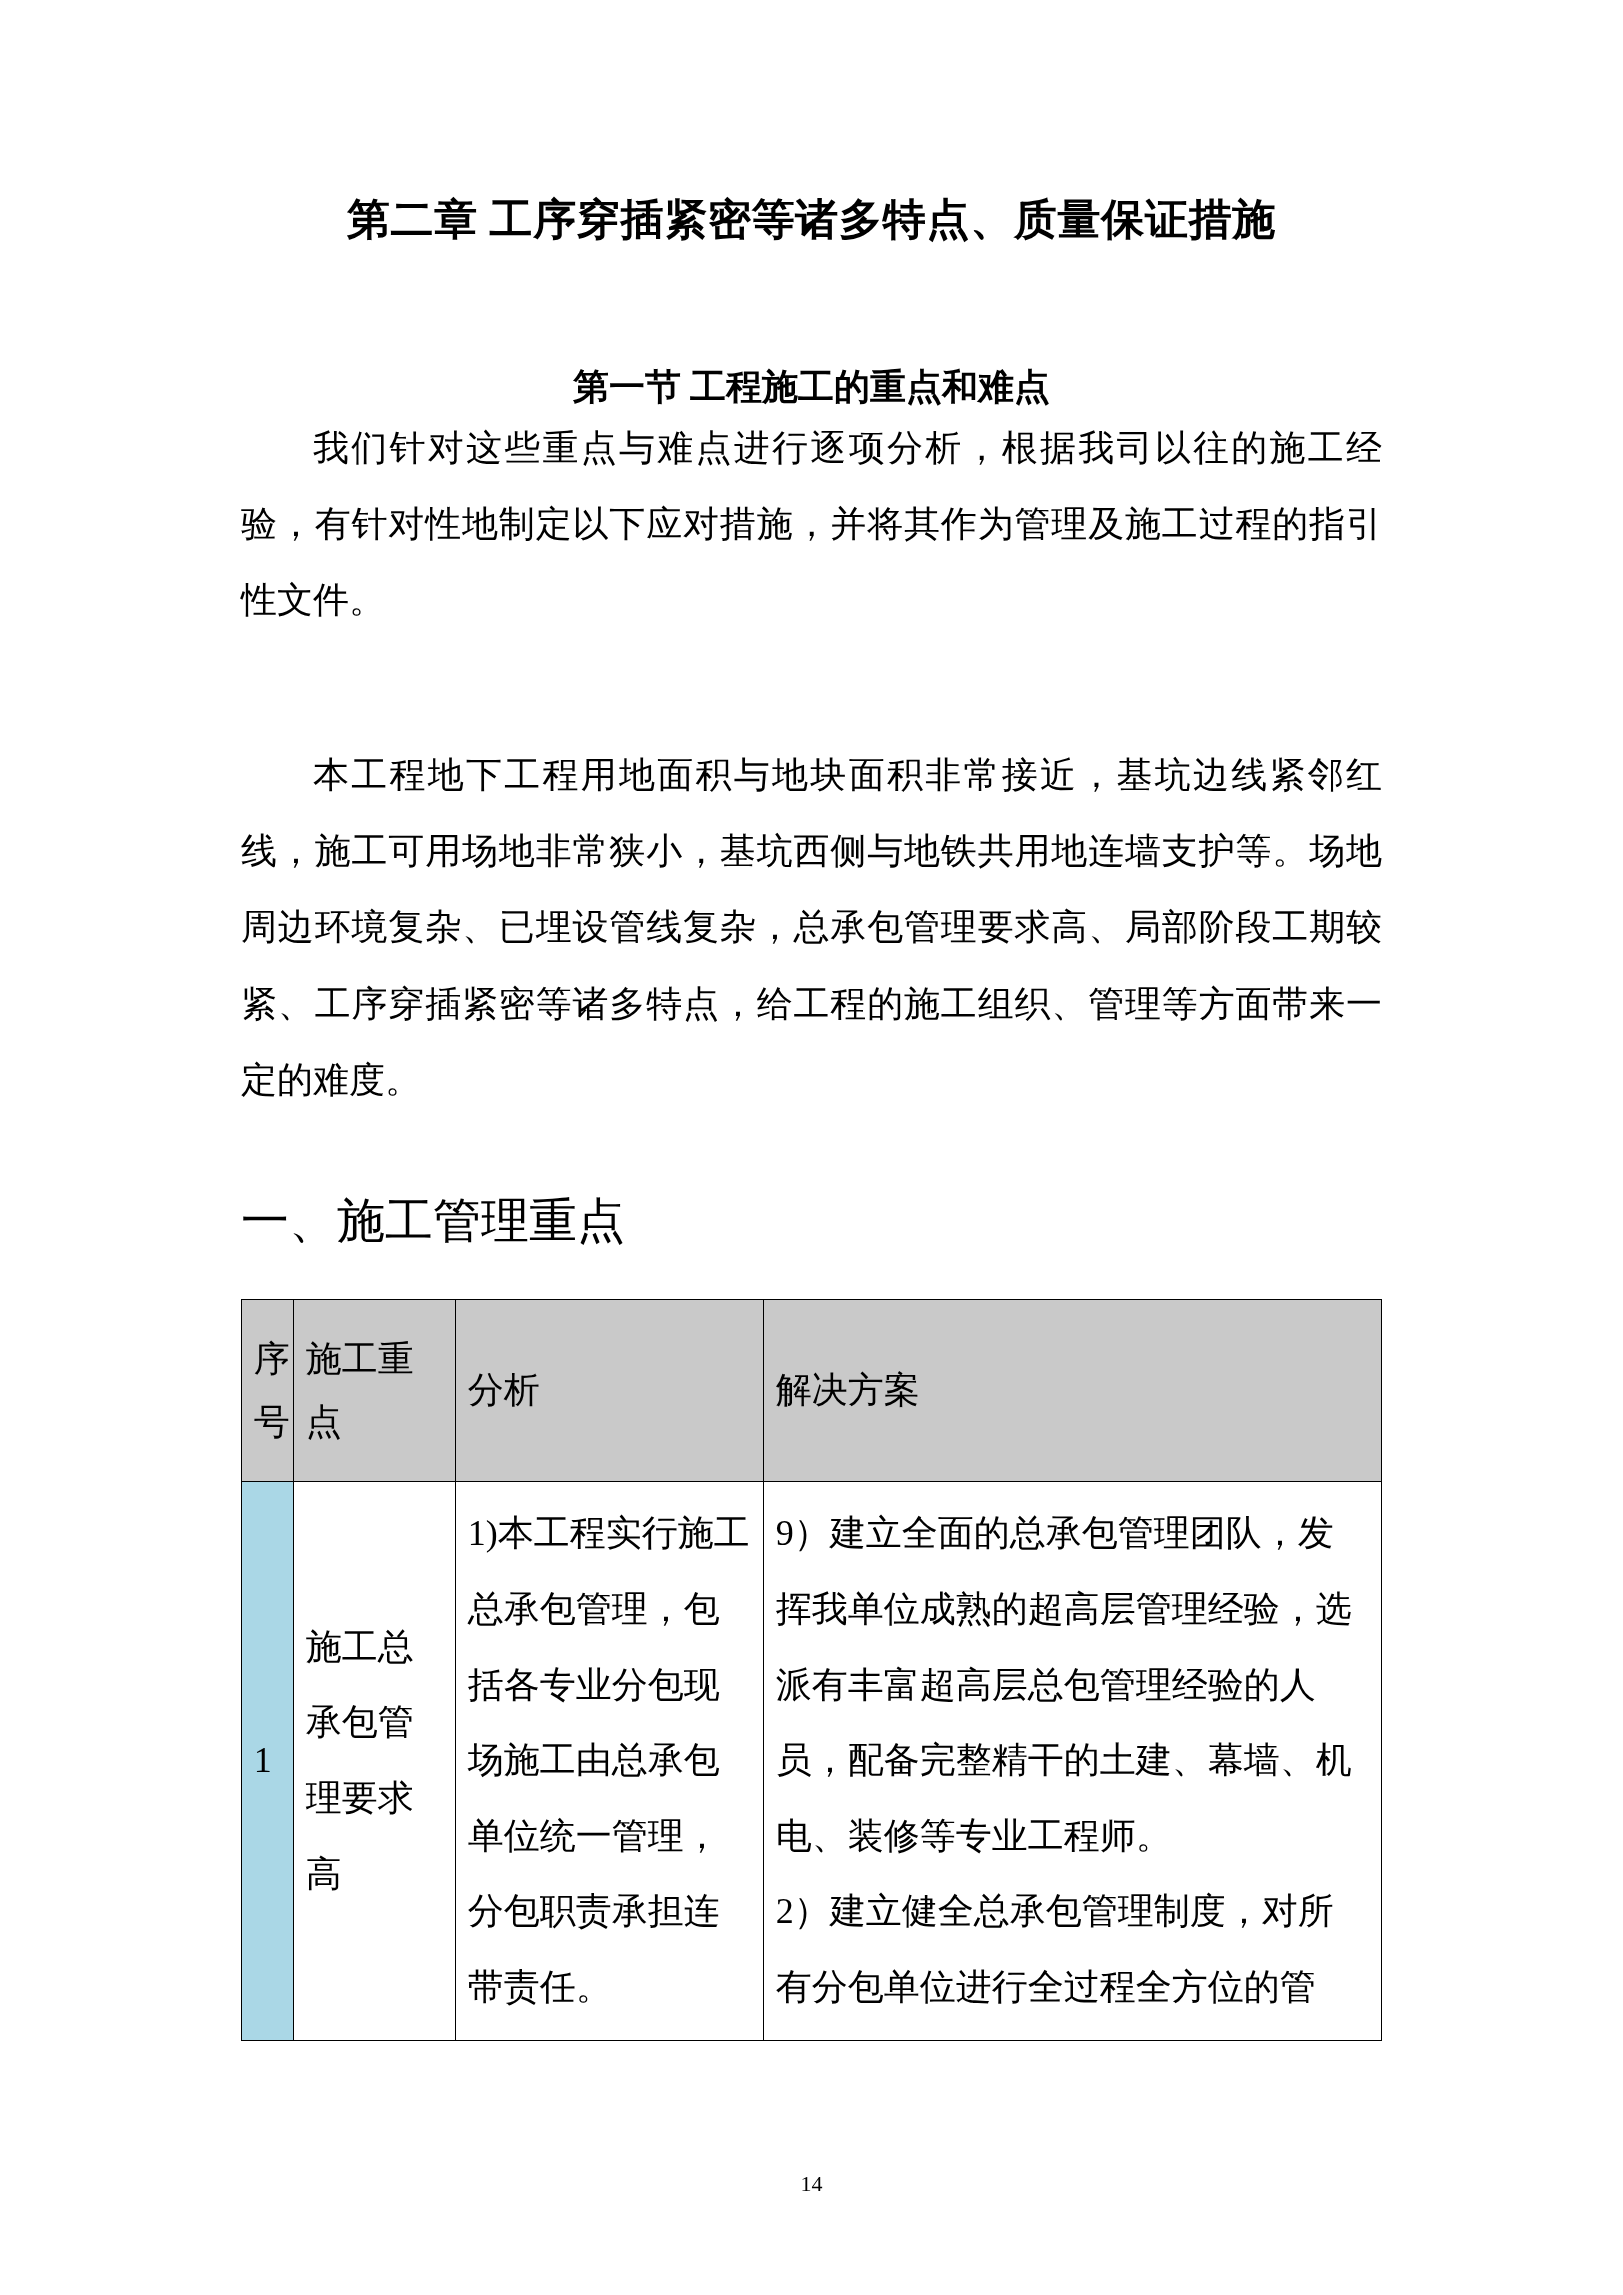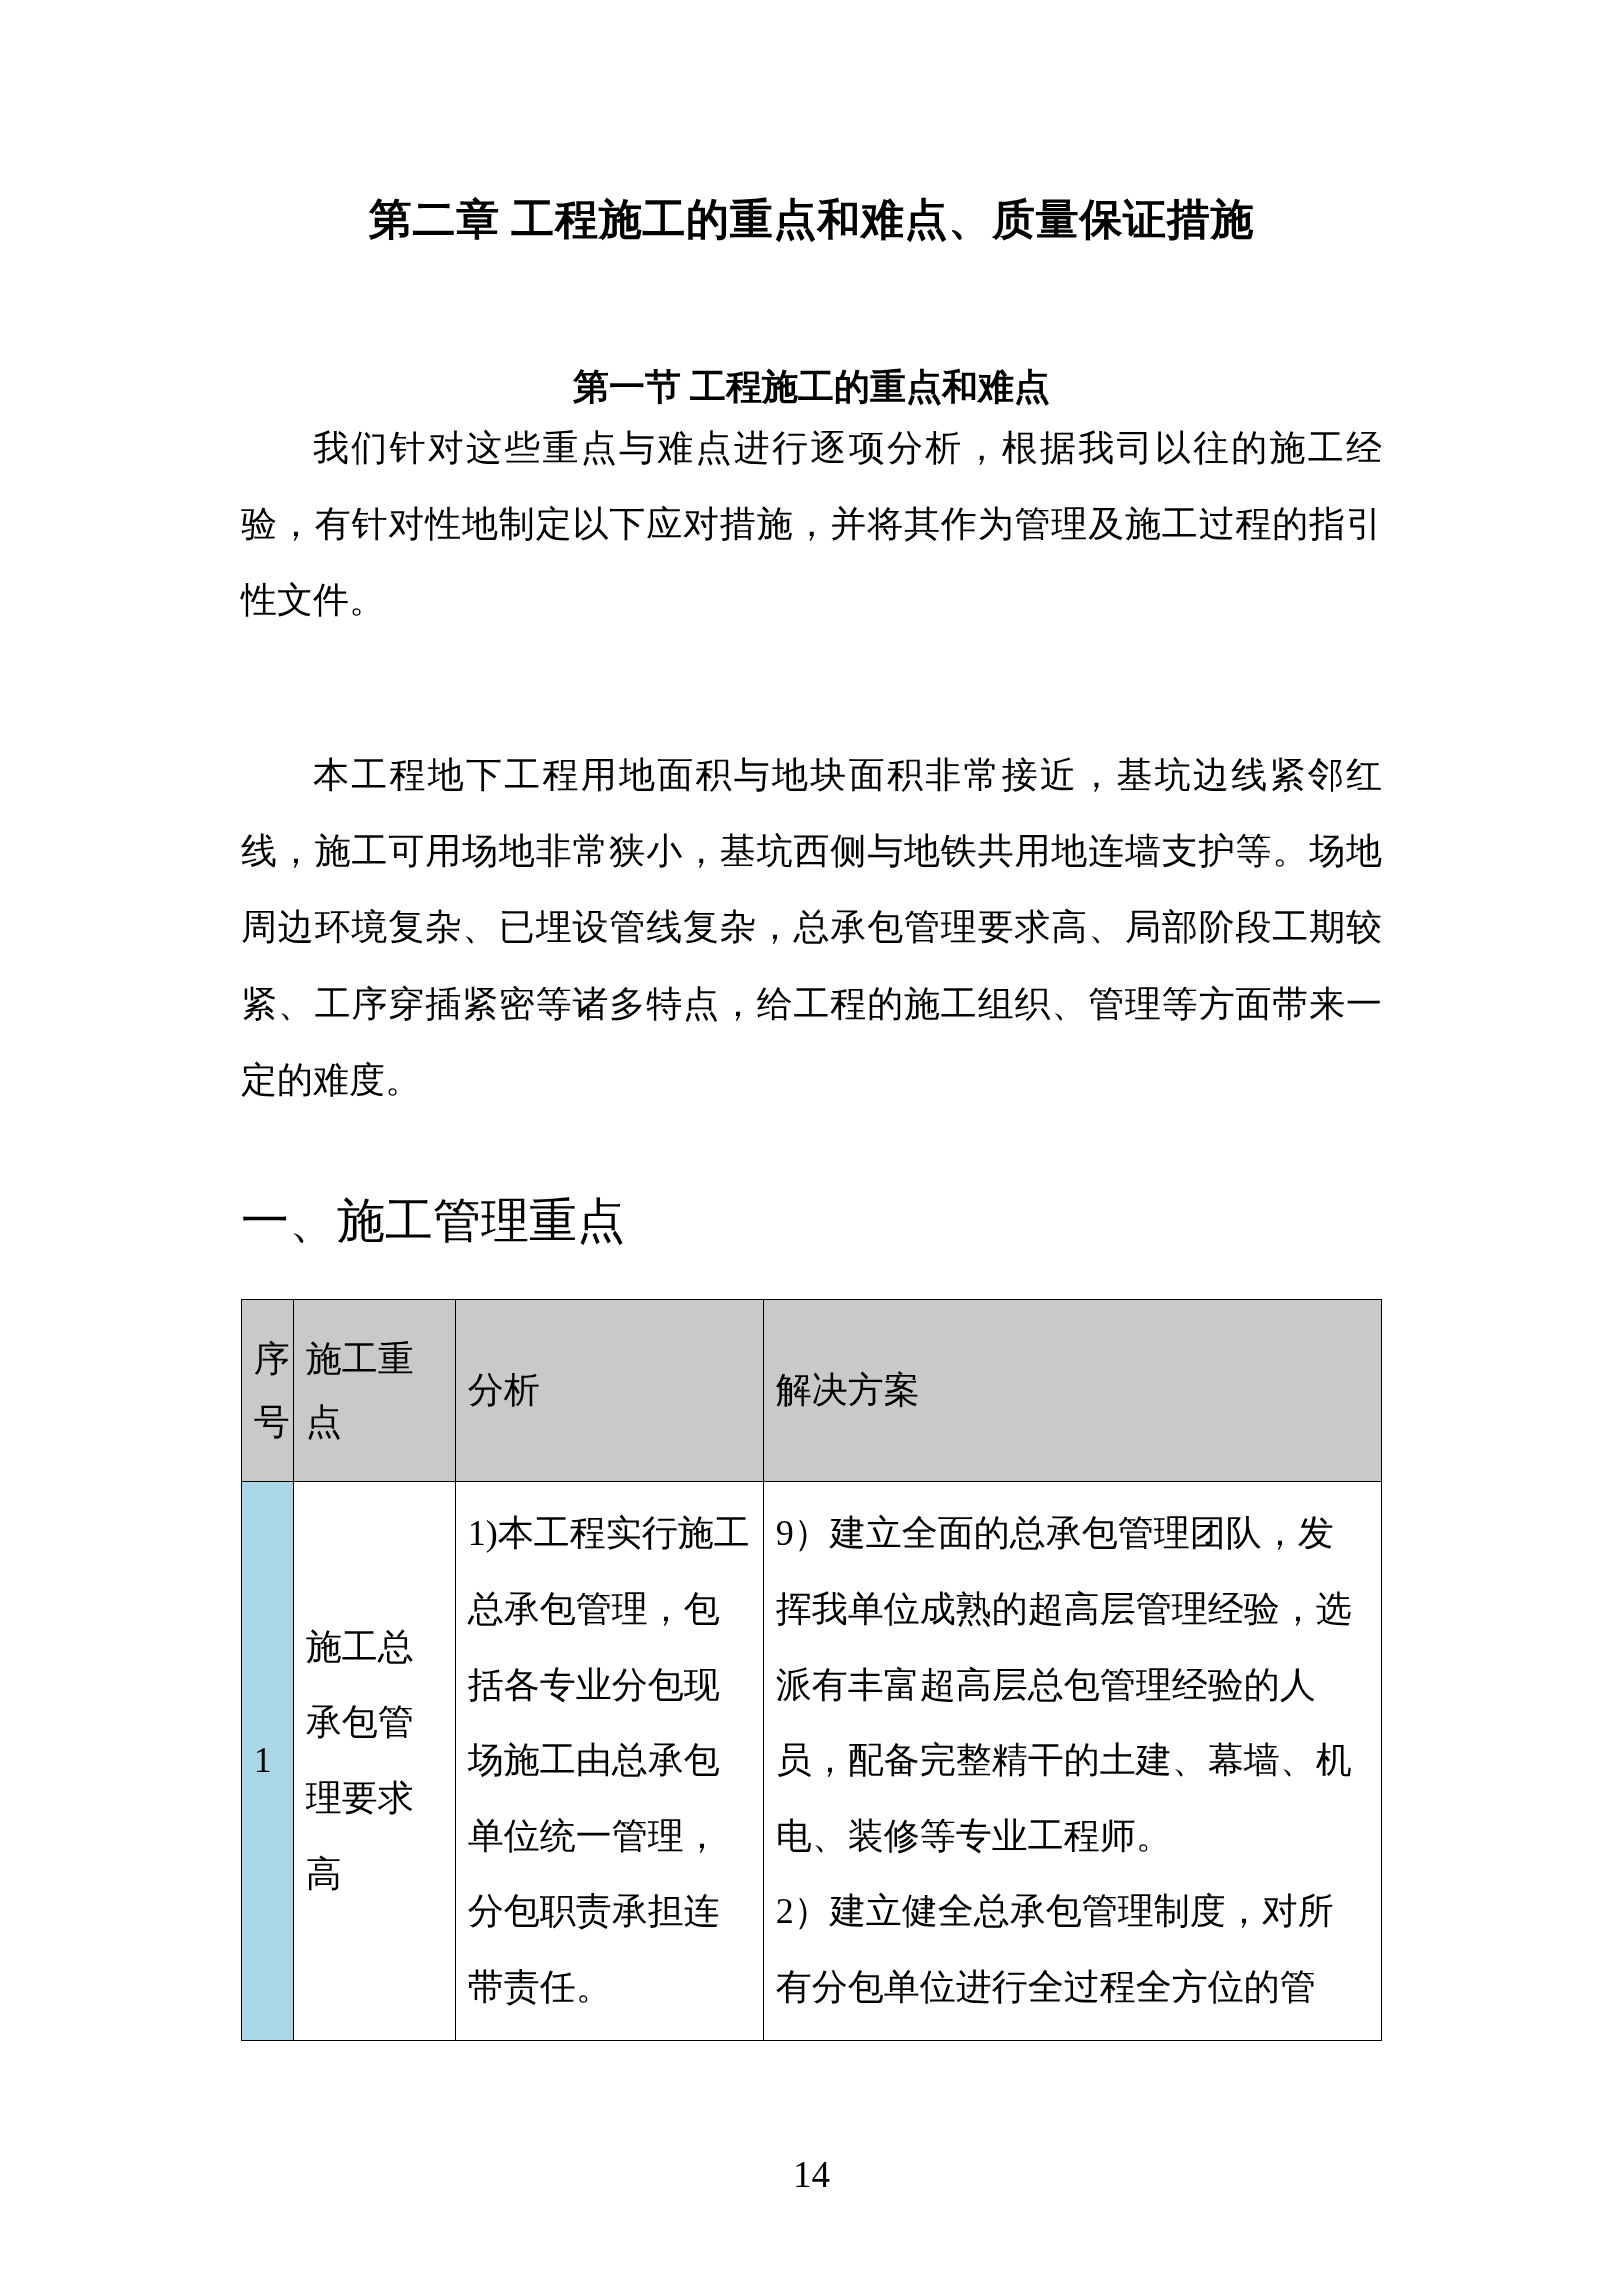--- a/index.html
+++ b/index.html
@@ -105,30 +105,30 @@
   }
 
   td.cell-solution p { margin: 0; }
 
   .page-number {
     position: absolute;
     bottom: 98px;
     left: 0;
     width: 100%;
     text-align: center;
-    font-size: 37px;
+    font-size: 22px;
     line-height: 1.2;
   }
 </style>
 </head>
 <body>
 
 <div class="page">
 
-  <h1 class="chapter-title">第二章 工程施工的重点和难点、质量保证措施</h1>
+  <h1 class="chapter-title">第二章 工序穿插紧密等诸多特点、质量保证措施</h1>
 
   <h2 class="section-title">第一节 工程施工的重点和难点</h2>
 
   <p class="body-para">我们针对这些重点与难点进行逐项分析，根据我司以往的施工经验，有针对性地制定以下应对措施，并将其作为管理及施工过程的指引性文件。</p>
 
   <p class="body-para first">本工程地下工程用地面积与地块面积非常接近，基坑边线紧邻红线，施工可用场地非常狭小，基坑西侧与地铁共用地连墙支护等。场地周边环境复杂、已埋设管线复杂，总承包管理要求高、局部阶段工期较紧、工序穿插紧密等诸多特点，给工程的施工组织、管理等方面带来一定的难度。</p>
 
   <p class="list-heading">一、施工管理重点</p>
 
   <table class="kp-table">

